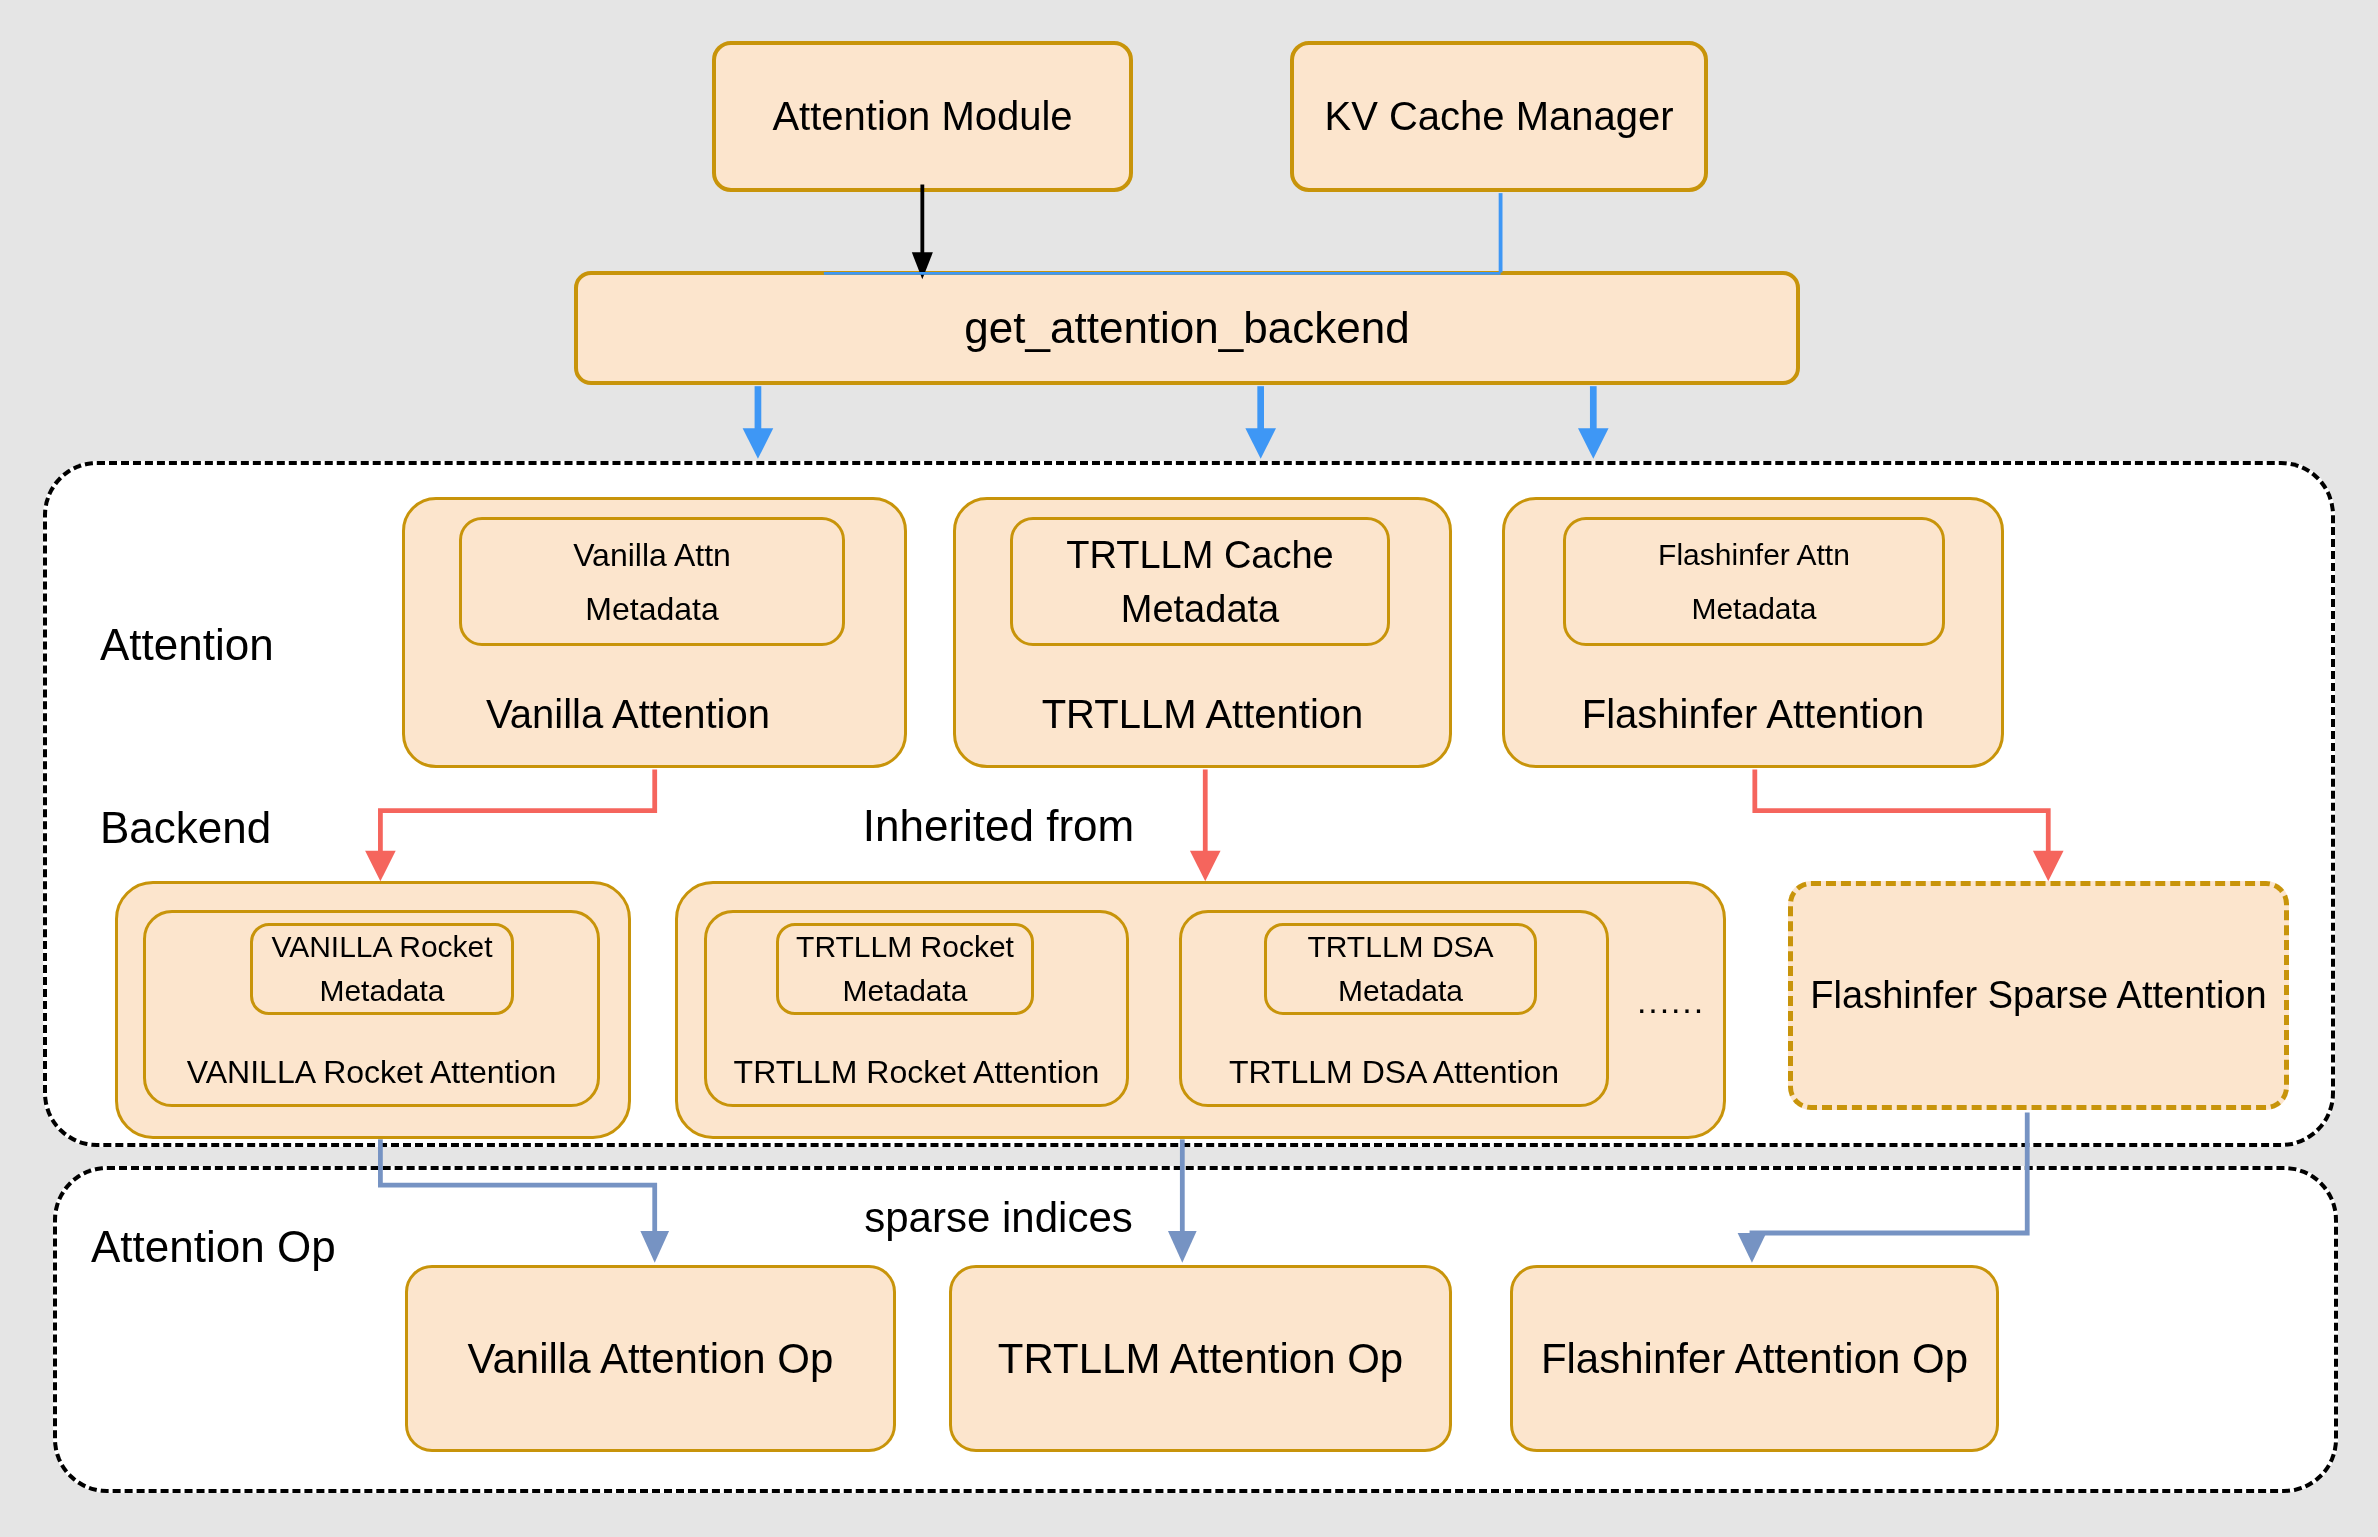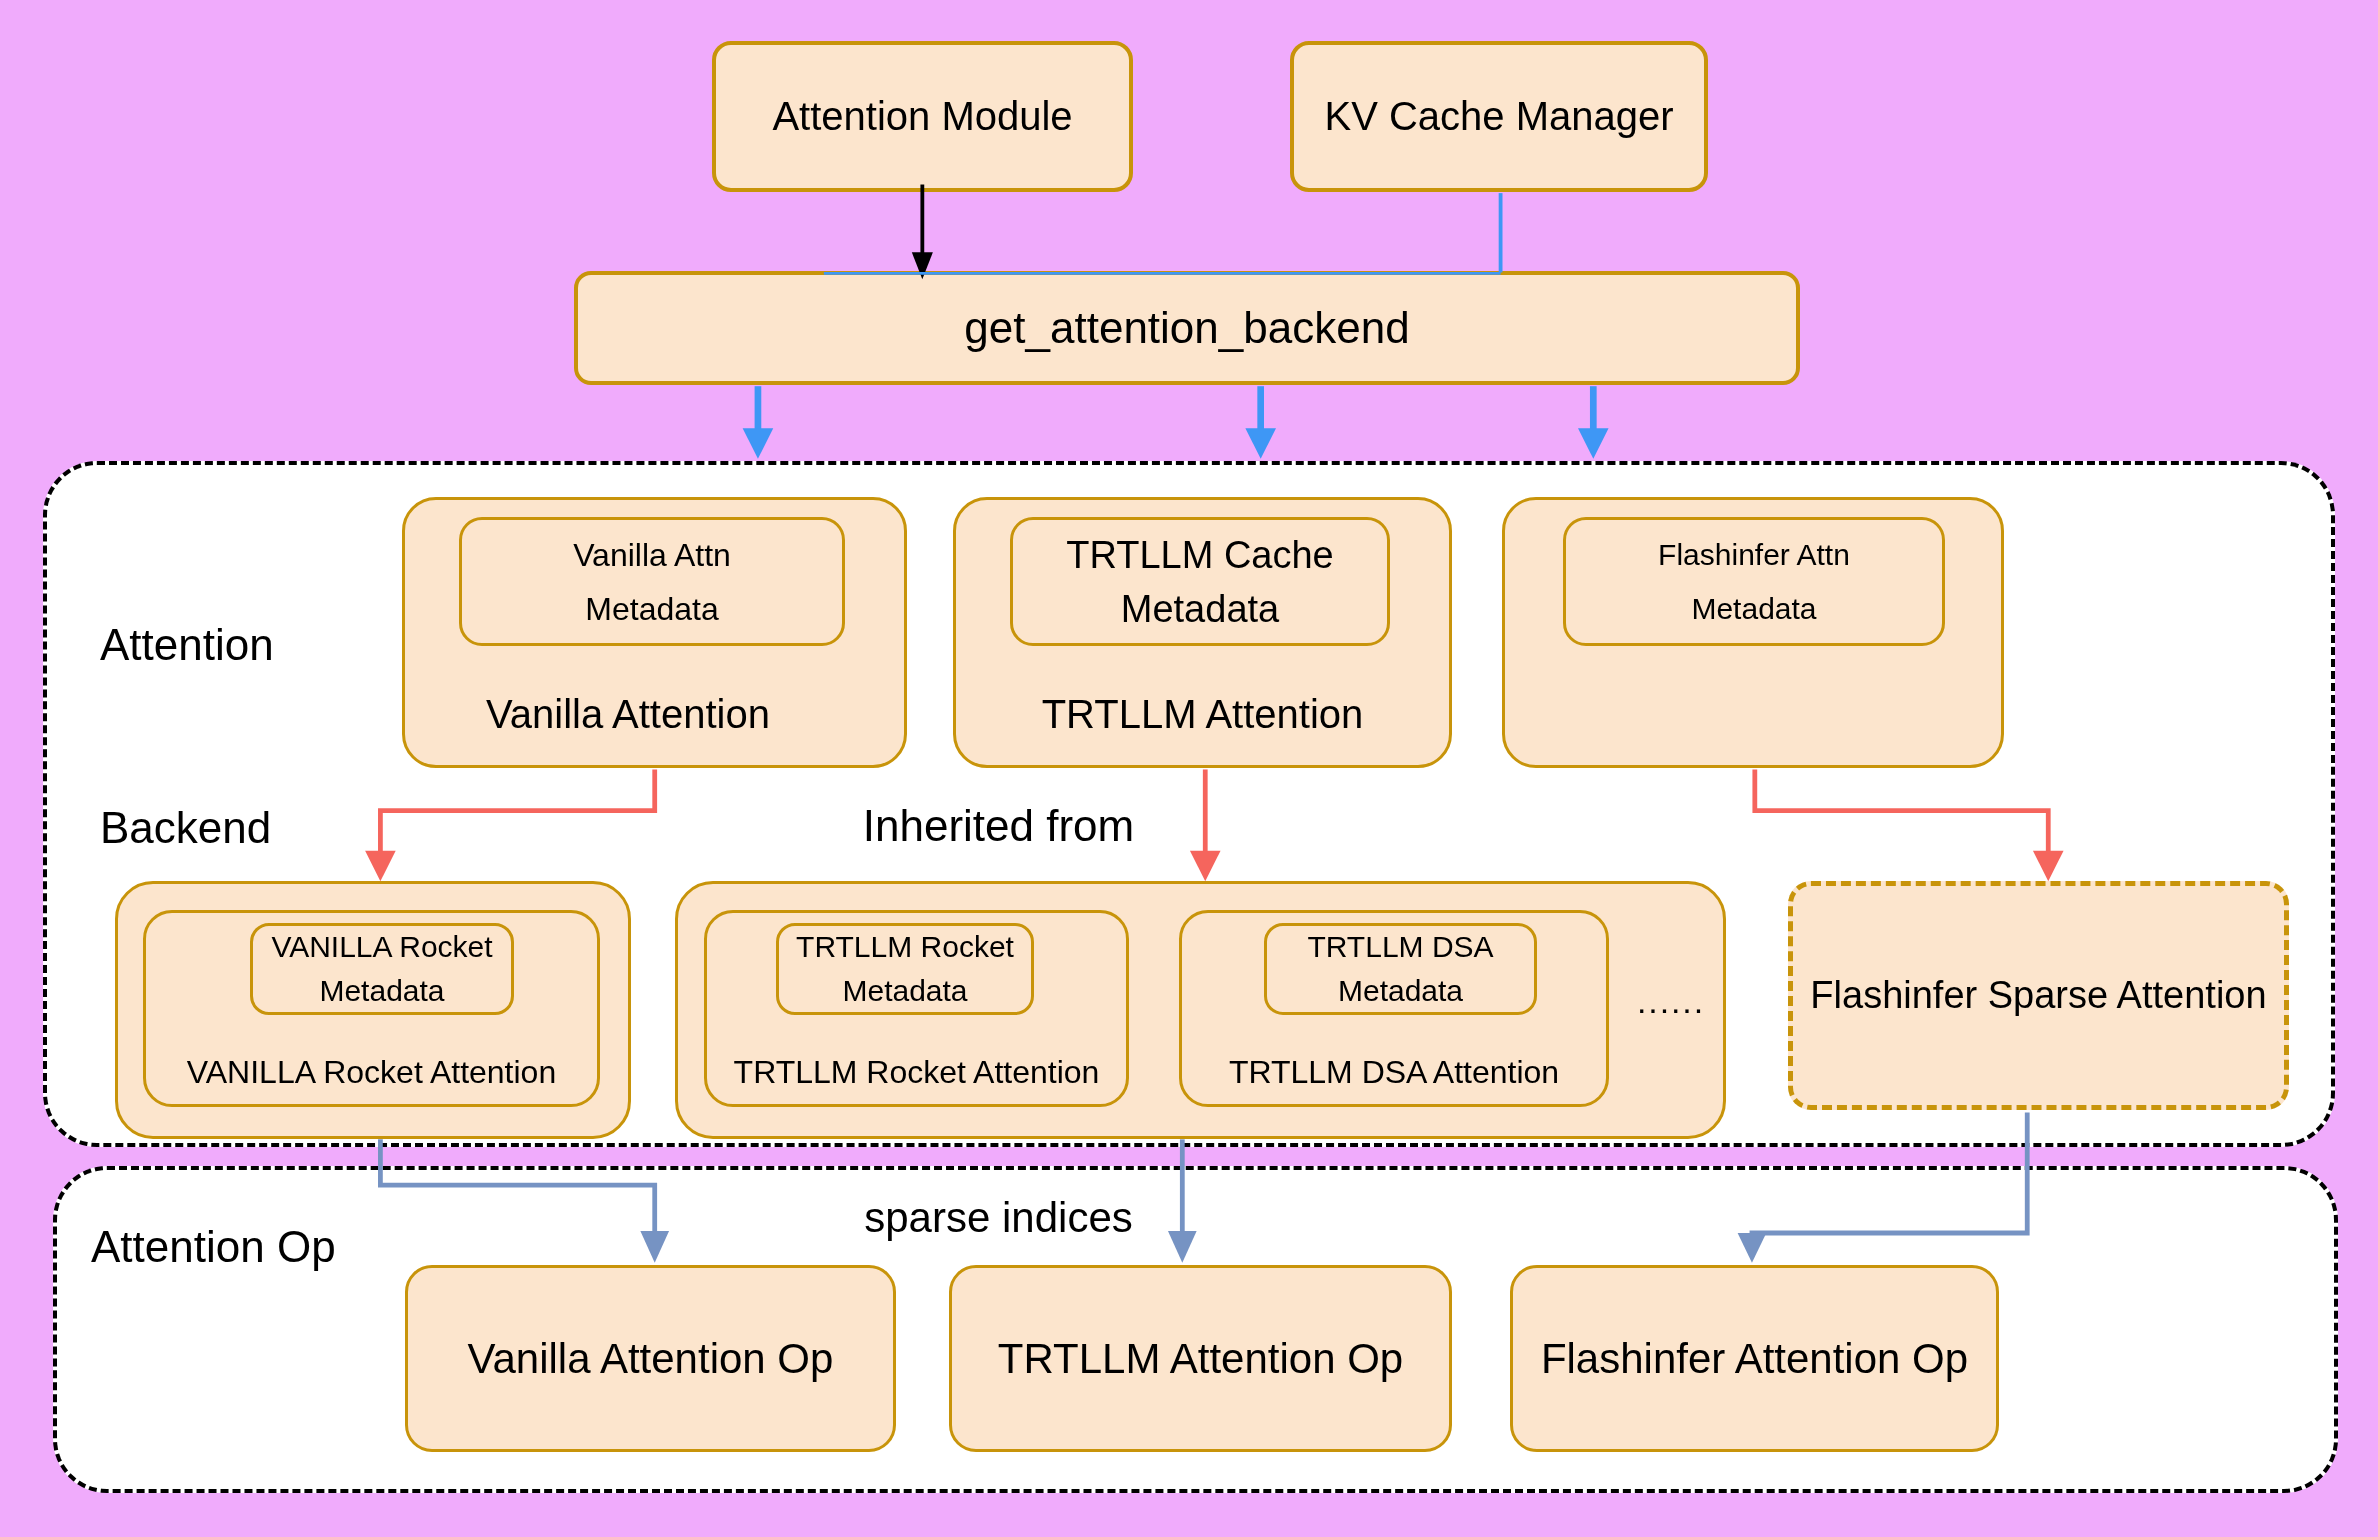--- a/index.html
+++ b/index.html
@@ -1,19 +1,19 @@
 <!DOCTYPE html>
 <html><head>
 <meta charset="utf-8">
 <style>
   html,body{margin:0;padding:0;background:#000;}
   #canvas{
     position:relative;
     width:2378px;height:1537px;
-    background:#f0abfc;
+    background:#e5e5e5;
     font-family:"Liberation Sans","DejaVu Sans",sans-serif;
     color:#000;
     overflow:hidden;
   }
   .container{
     position:absolute;
     background:#fff;
     border:4.8px dashed #000;
     border-radius:54px;
     box-sizing:border-box;
@@ -85,20 +85,21 @@
   </div>
   <div class="lbl centered" style="left:953px;top:686px;width:499px;height:57px;font-size:40px;">TRTLLM Attention</div>
 
   <div class="box" style="left:1502px;top:497px;width:502px;height:271px;border-radius:34px;"></div>
   <div class="box" style="left:1563px;top:517px;width:382px;height:129px;border-radius:23px;font-size:30px;line-height:54px;z-index:3;">
     <span>
       <span class="metaline">Flashinfer Attn</span>
       <span class="metaline">Metadata</span>
     </span>
   </div>
+  <div class="lbl centered" style="left:1502px;top:686px;width:502px;height:57px;font-size:40px;">Flashinfer Attention</div>
 
   <div class="lbl centered" style="left:841px;top:799px;width:315px;height:54px;font-size:44px;">Inherited from</div>
 
   <div class="box" style="left:115px;top:881px;width:516px;height:258px;border-radius:38px;"></div>
   <div class="box" style="left:143px;top:910px;width:457px;height:197px;border-radius:29px;z-index:3;"></div>
   <div class="box" style="left:250px;top:923px;width:264px;height:92px;border-radius:19px;font-size:30px;line-height:44px;z-index:4;">
     <span>
       <span class="metaline">VANILLA Rocket</span>
       <span class="metaline">Metadata</span>
     </span>

